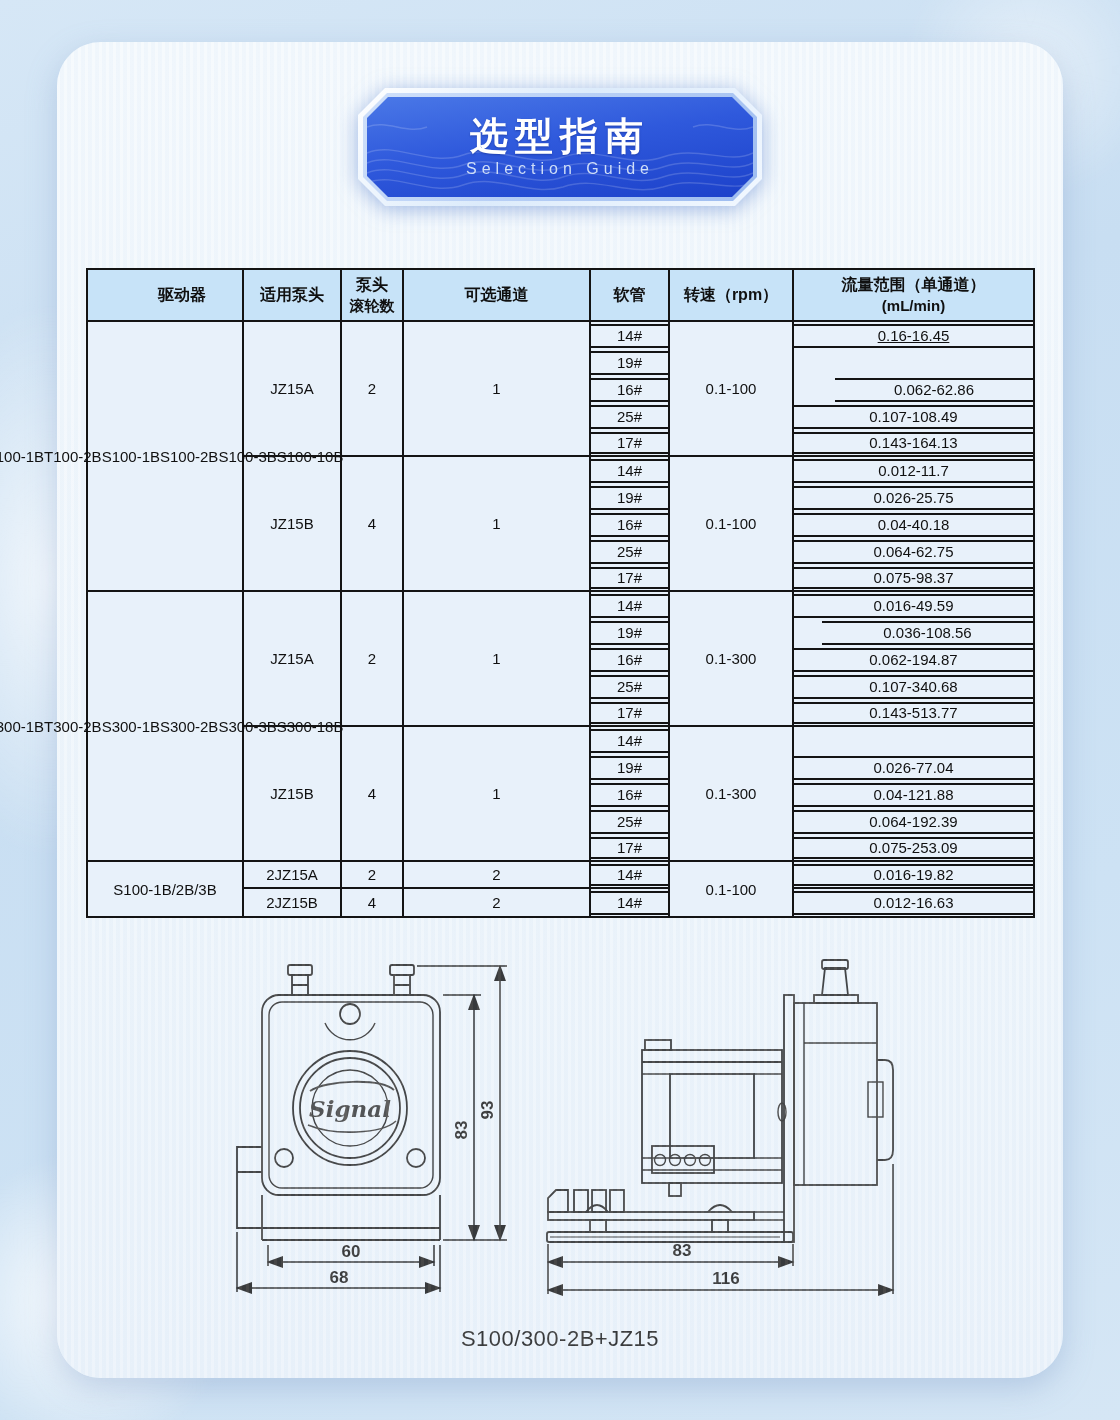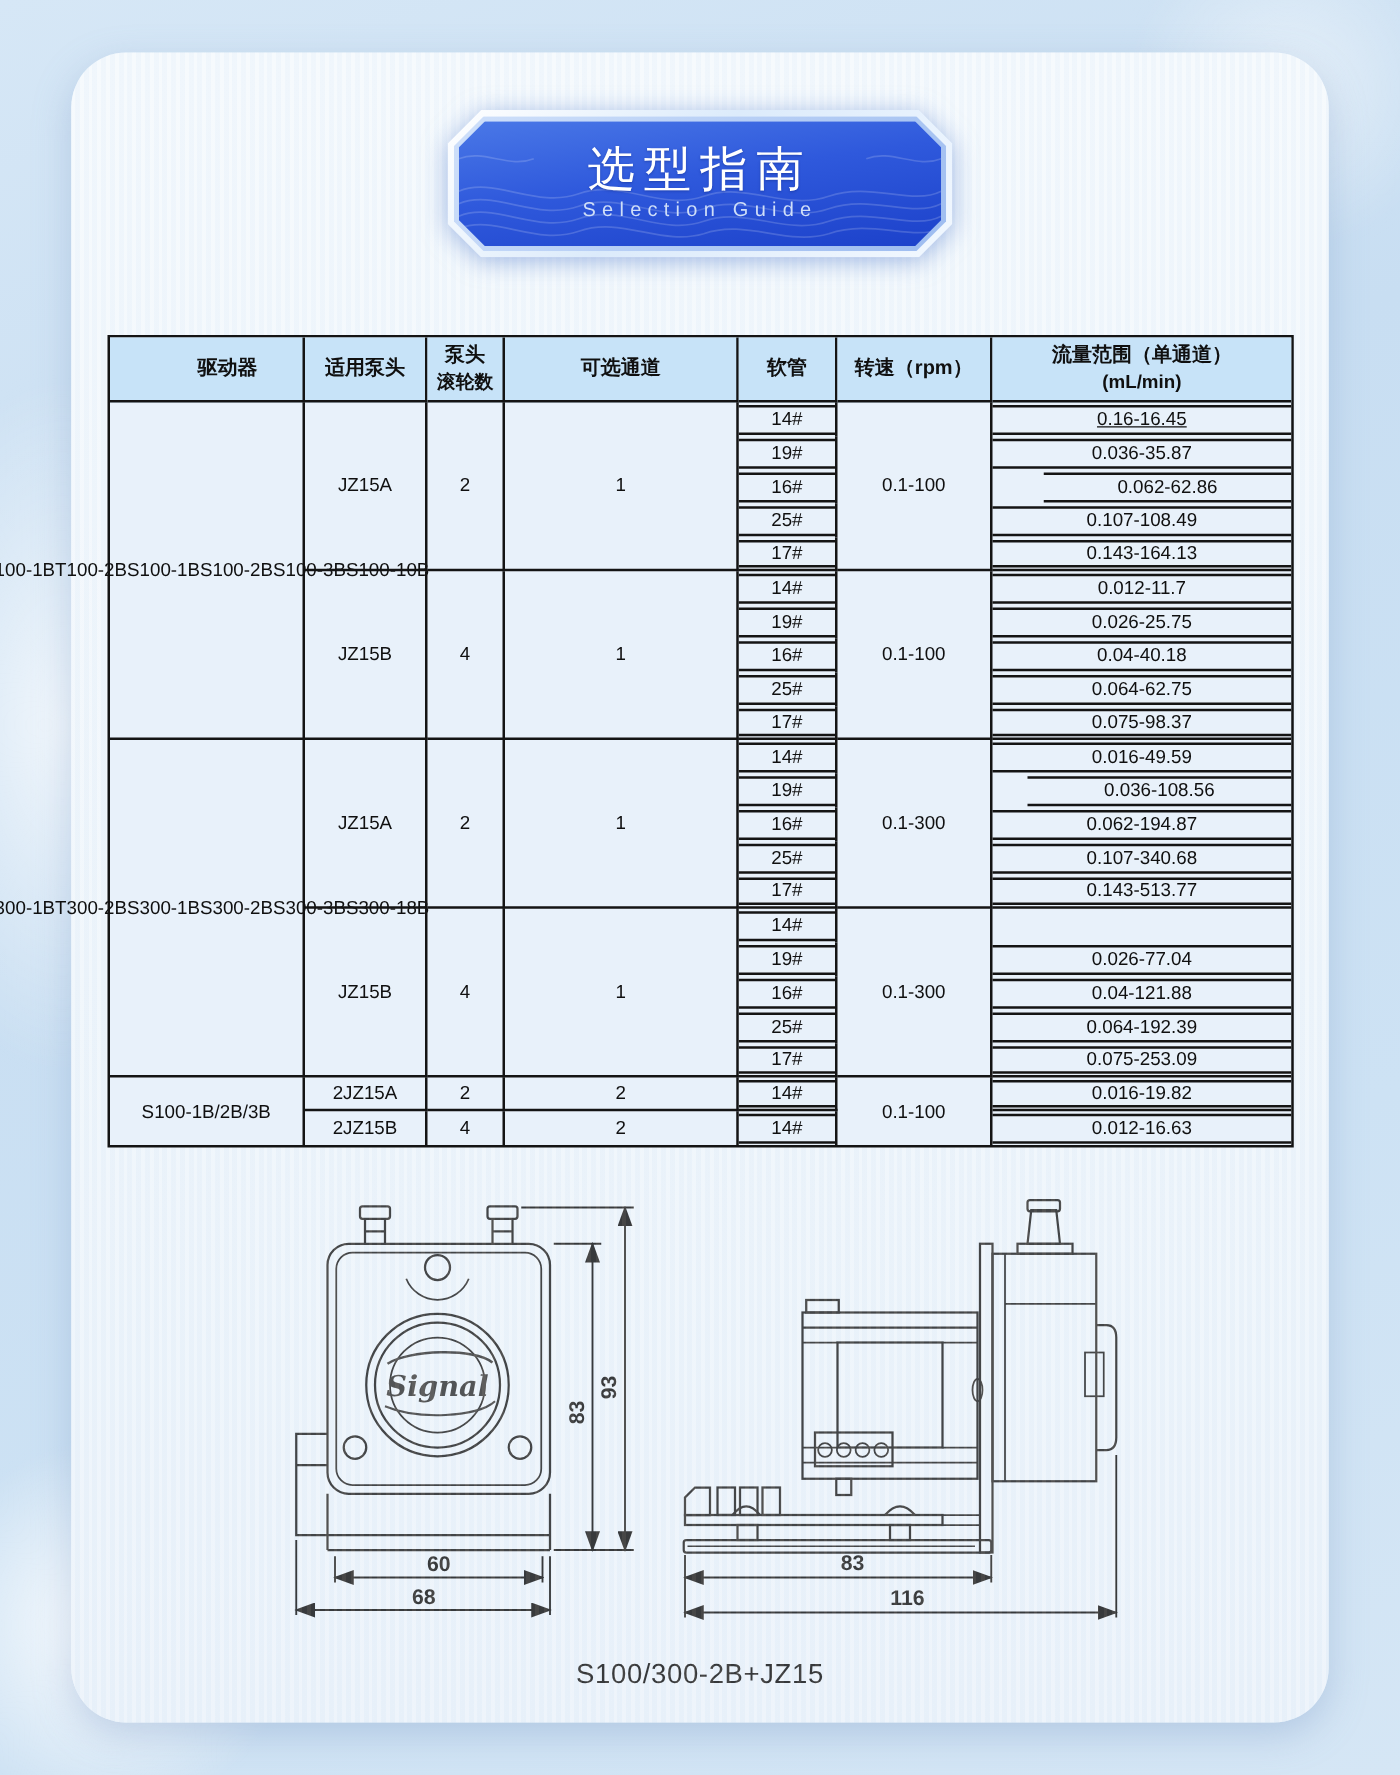--- a/index.html
+++ b/index.html
@@ -28,21 +28,21 @@
   .banner-wrap{position:absolute;left:301px;top:46px;width:404px;height:118px;
     filter:drop-shadow(0 3px 10px rgba(90,130,205,.55));z-index:3;}
   .oct-o{clip-path:polygon(27px 0,calc(100% - 27px) 0,100% 27px,100% calc(100% - 27px),calc(100% - 27px) 100%,27px 100%,0 calc(100% - 27px),0 27px);}
   .banner-outer{position:absolute;inset:0;background:linear-gradient(135deg,#ffffff 0%,#dcebfb 45%,#f2f8ff 100%);}
   .banner-mid{position:absolute;inset:5px;clip-path:polygon(24px 0,calc(100% - 24px) 0,100% 24px,100% calc(100% - 24px),calc(100% - 24px) 100%,24px 100%,0 calc(100% - 24px),0 24px);
     background:linear-gradient(135deg,#cfe0fa,#9dbcf0);}
   .banner-inner{position:absolute;inset:9px;clip-path:polygon(21px 0,calc(100% - 21px) 0,100% 21px,100% calc(100% - 21px),calc(100% - 21px) 100%,21px 100%,0 calc(100% - 21px),0 21px);
     background:linear-gradient(172deg,#4a78e7 0%,#2f59dc 45%,#1c41ca 100%);
     display:flex;flex-direction:column;align-items:center;justify-content:center;}
   .banner-waves{position:absolute;inset:0;width:100%;height:100%;}
-  .banner-title{position:relative;font-size:38px;font-weight:normal;color:#ffffff;letter-spacing:7px;line-height:1.1;text-shadow:0 1px 2px rgba(10,30,110,.4);}
+  .banner-title{position:relative;font-size:38px;font-weight:bold;color:#ffffff;letter-spacing:7px;line-height:1.1;text-shadow:0 1px 2px rgba(10,30,110,.4);}
   .banner-subtitle{position:relative;font-size:16px;color:#cfdef8;letter-spacing:5px;margin-top:3px;}
 
   
   .spec-table{
     position:absolute;left:29px;top:226px;width:949px;height:650px;box-sizing:border-box;
     display:grid;grid-template-columns:156px 98px 62px 187px 79px 124px 239px;
     grid-template-rows:52px repeat(22,27px);
     border:2px solid #141414;background:#e8f1fa;z-index:2;
   }
   .cell{display:flex;align-items:center;justify-content:center;text-align:center;
@@ -132,23 +132,20 @@
         <div class="cell  bb" style="grid-area: 2 / 6 / span 5;">0.1-100</div>
         <div class="cell boxed" style="grid-area: 2 / 5 / span 1;">
           <div class="box">14#</div>
         </div>
         <div class="cell boxed last-col" style="grid-area: 2 / 7 / span 1; text-decoration: underline;">
           <div class="box">0.16-16.45</div>
         </div>
         <div class="cell boxed" style="grid-area: 3 / 5 / span 1;">
           <div class="box">19#</div>
         </div>
-        <div class="cell boxed last-col" style="grid-area: 3 / 7 / span 1;">
-          <div class="box">0.036-35.87</div>
-        </div>
         <div class="cell boxed" style="grid-area: 4 / 5 / span 1;">
           <div class="box">16#</div>
         </div>
         <div class="cell boxed last-col" style="grid-area: 4 / 7 / span 1; padding-left: 41px;">
           <div class="box">0.062-62.86</div>
         </div>
         <div class="cell boxed" style="grid-area: 5 / 5 / span 1;">
           <div class="box">25#</div>
         </div>
         <div class="cell boxed last-col" style="grid-area: 5 / 7 / span 1;">

